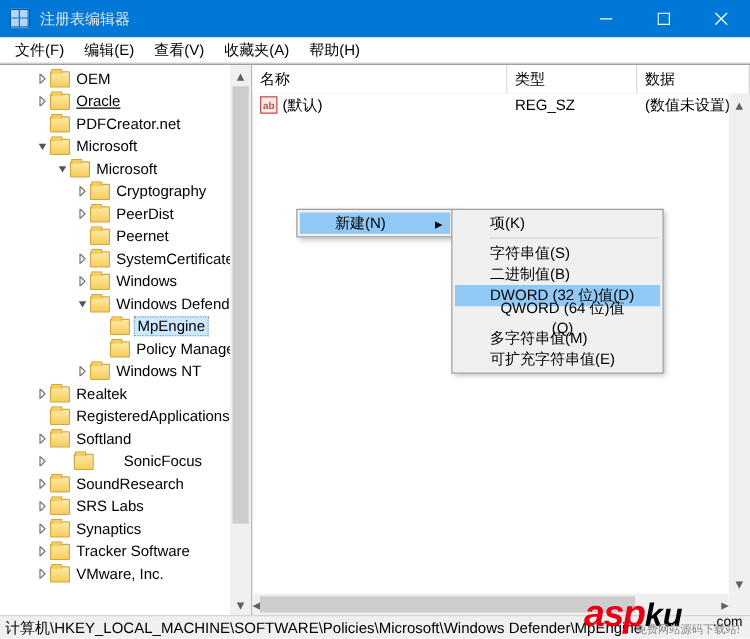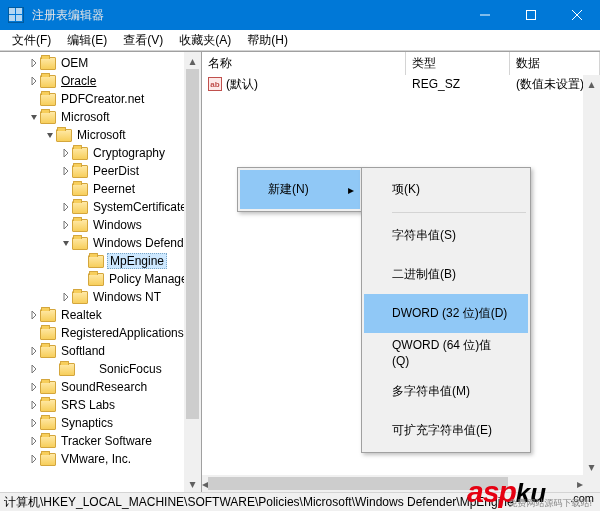--- a/index.html
+++ b/index.html
@@ -42,21 +42,21 @@
 .list-scrollbar-v { position: absolute; right: 0; top: 23px; width: 17px; bottom: 17px; background: #f0f0f0; display: flex; flex-direction: column; }
 .list-scrollbar-h { position: absolute; left: 0; right: 17px; bottom: 0; height: 17px; background: #f0f0f0; display: flex; }
 .sb-thumb-h { margin: 2px 0; background: #cdcdcd; width: 300px; height: 13px; }
 .sb-corner { position: absolute; right: 0; bottom: 0; width: 17px; height: 17px; background: #f0f0f0; }
 
 .statusbar { height: 19px; background: #f0f0f0; border-top: 1px solid #d4d4d4; padding: 1px 4px; font-size: 12px; white-space: nowrap; overflow: hidden; }
 
 .ctxmenu { position: absolute; background: #f0f0f0; border: 1px solid #a0a0a0; box-shadow: 2px 2px 4px rgba(0,0,0,0.25); padding: 2px; }
 .ctxmenu1 { left: 237px; top: 167px; width: 126px; }
 .ctxmenu2 { left: 361px; top: 167px; width: 170px; }
-.ctx-item { height: 39px; display: flex; align-items: center; padding: 0 20px 0 28px; position: relative; }
+.ctx-item { height: 17px; display: flex; align-items: center; padding: 0 20px 0 28px; position: relative; text-align: center; }
 .ctx-item.hover { background: #90c8f6; }
 .ctx-sep { height: 1px; background: #d4d4d4; margin: 3px 2px 3px 28px; }
 .ctx-arrow { position: absolute; right: 6px; }
 .ctx-item.highlighted { background: #90c8f6; }
 
 .watermark { position: absolute; right: 6px; bottom: 2px; font-family: Arial, sans-serif; pointer-events: none; }
 .watermark .asp { color: #e60012; font-weight: bold; font-style: italic; font-size: 30px; letter-spacing: -1px; }
 .watermark .ku { color: #000; font-weight: bold; font-style: italic; font-size: 26px; }
 .watermark .com { color: #000; font-size: 11px; margin-left: 24px; }
 .watermark .sub { color: #888; font-size: 9px; position: absolute; right: 2px; bottom: -1px; }

